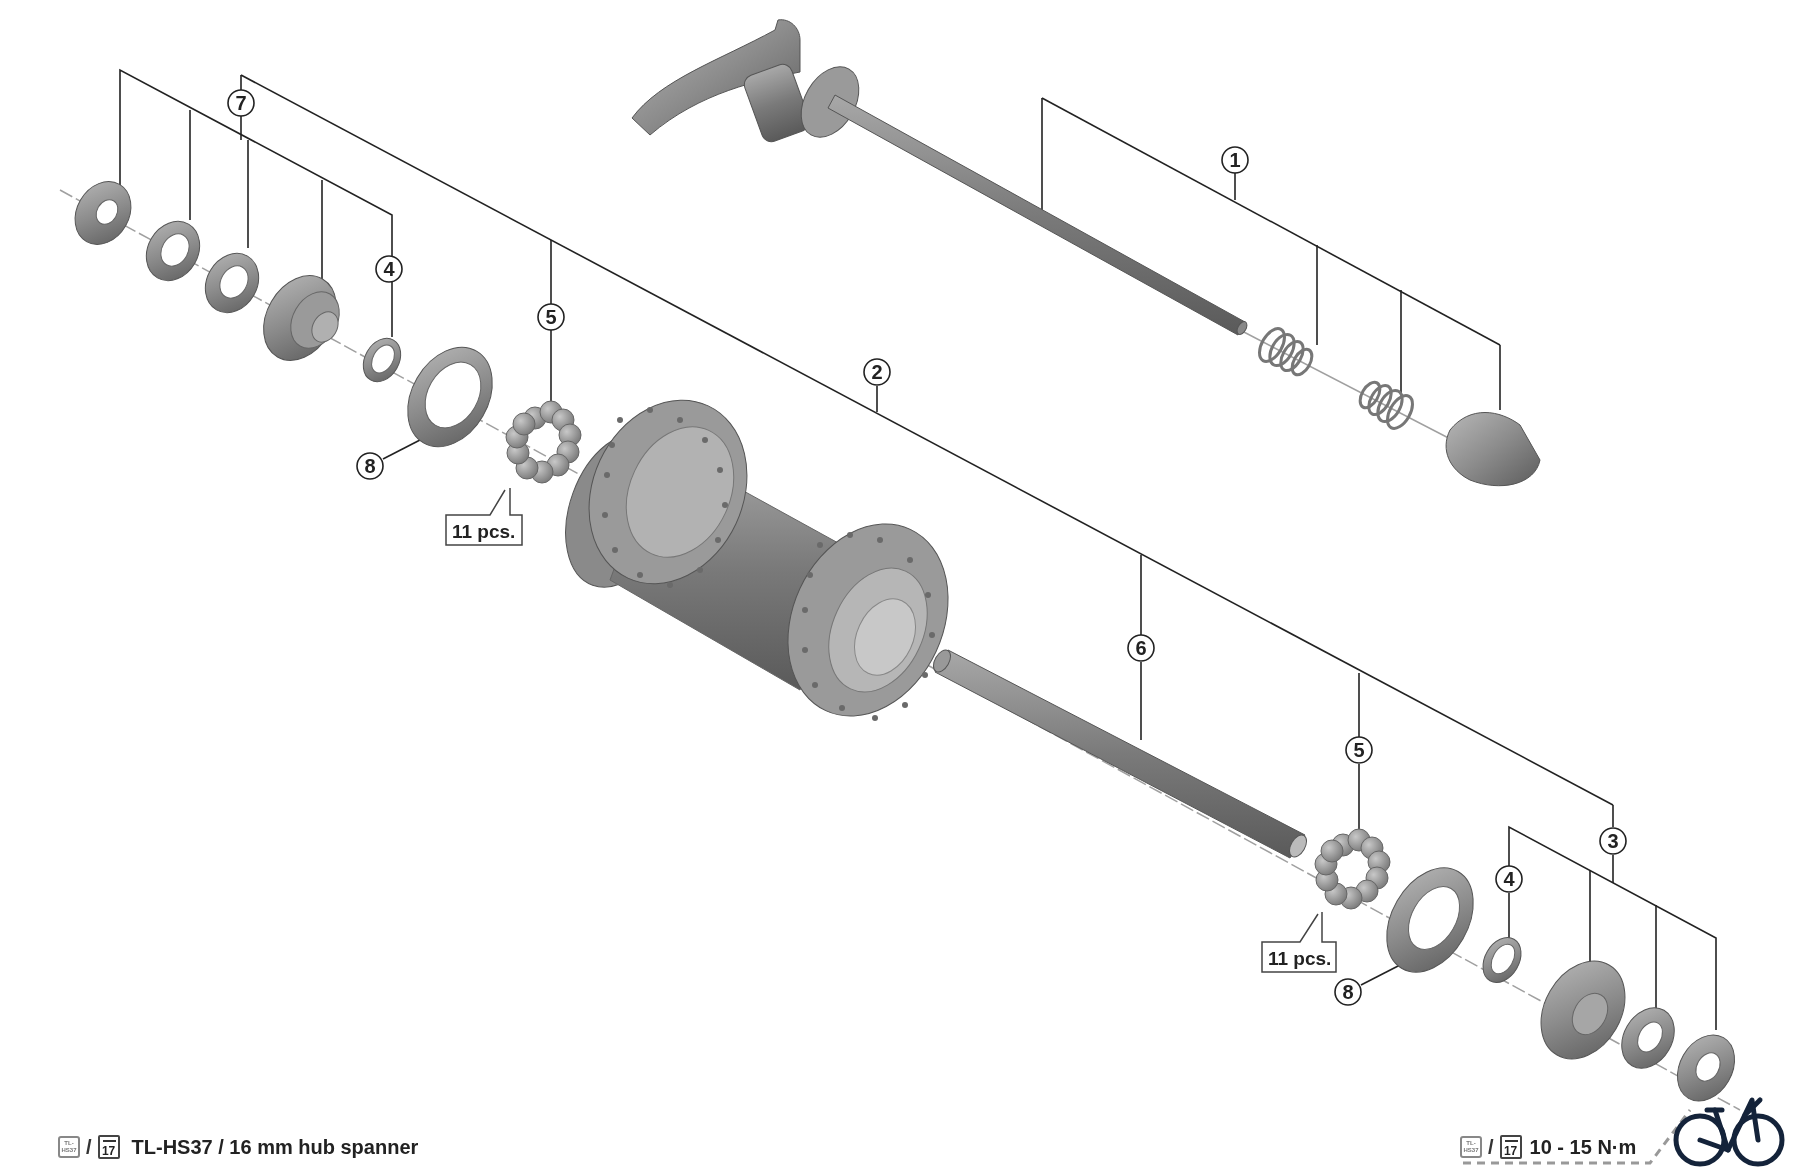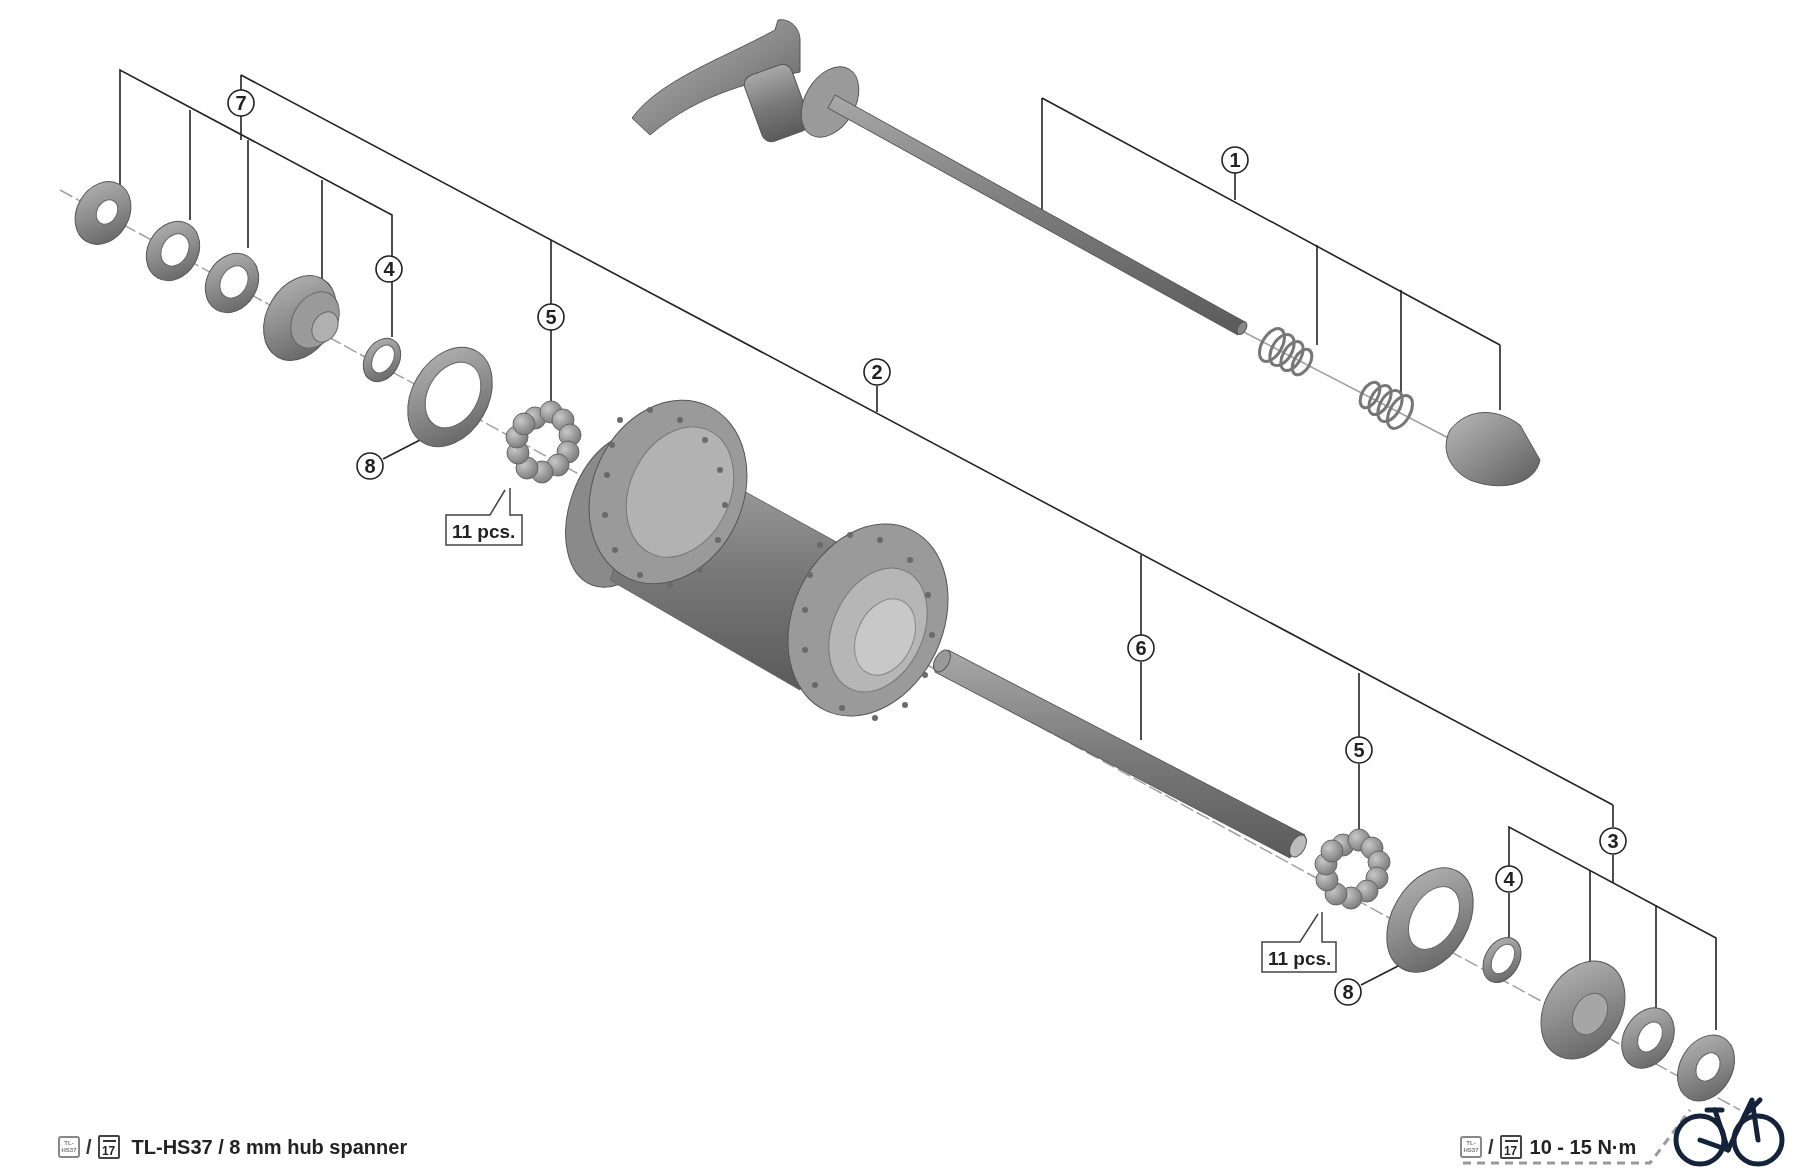--- a/index.html
+++ b/index.html
@@ -284,21 +284,21 @@
     <line x1="1707" y1="1110" x2="1722" y2="1110"></line>
     <line x1="1715" y1="1110" x2="1728" y2="1150"></line>
     <line x1="1745" y1="1115" x2="1760" y2="1100"></line>
   </g>
 </svg>
 
 <div class="foot" style="left:58px;">
   <div class="toolbox">TL-HS37</div>
   <span class="slash">/</span>
   <div class="spanner">17</div>
-  <span style="margin-left:6px;">TL-HS37 / 8 mm hub spanner</span>
+  <span style="margin-left:6px;">TL-HS37 / 16 mm hub spanner</span>
 </div>
 
 <div class="foot" style="left:1460px;">
   <div class="toolbox">TL-HS37</div>
   <span class="slash">/</span>
   <div class="spanner">17</div>
   <span style="margin-left:2px;">10 - 15 N·m</span>
 </div>
 
 </body></html>

